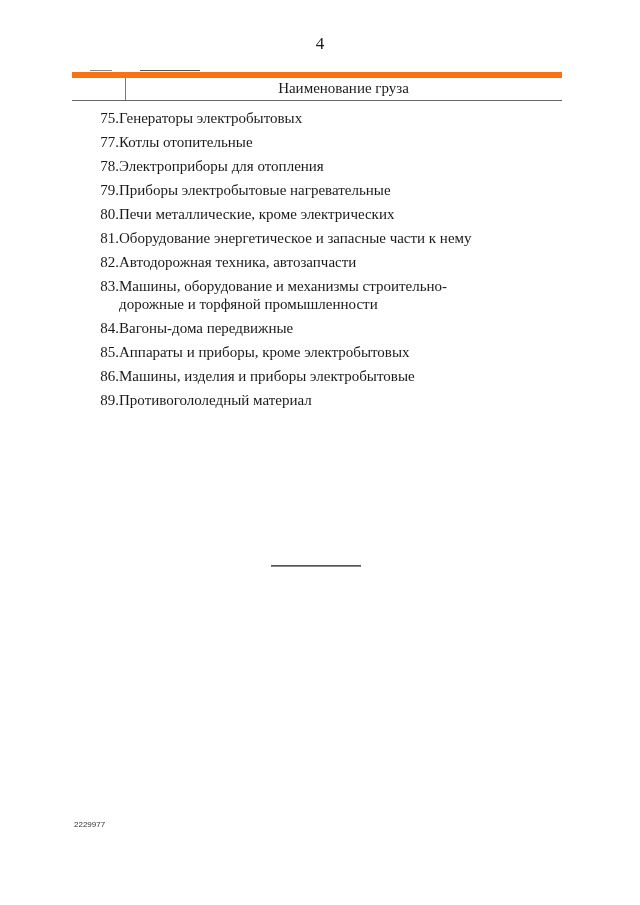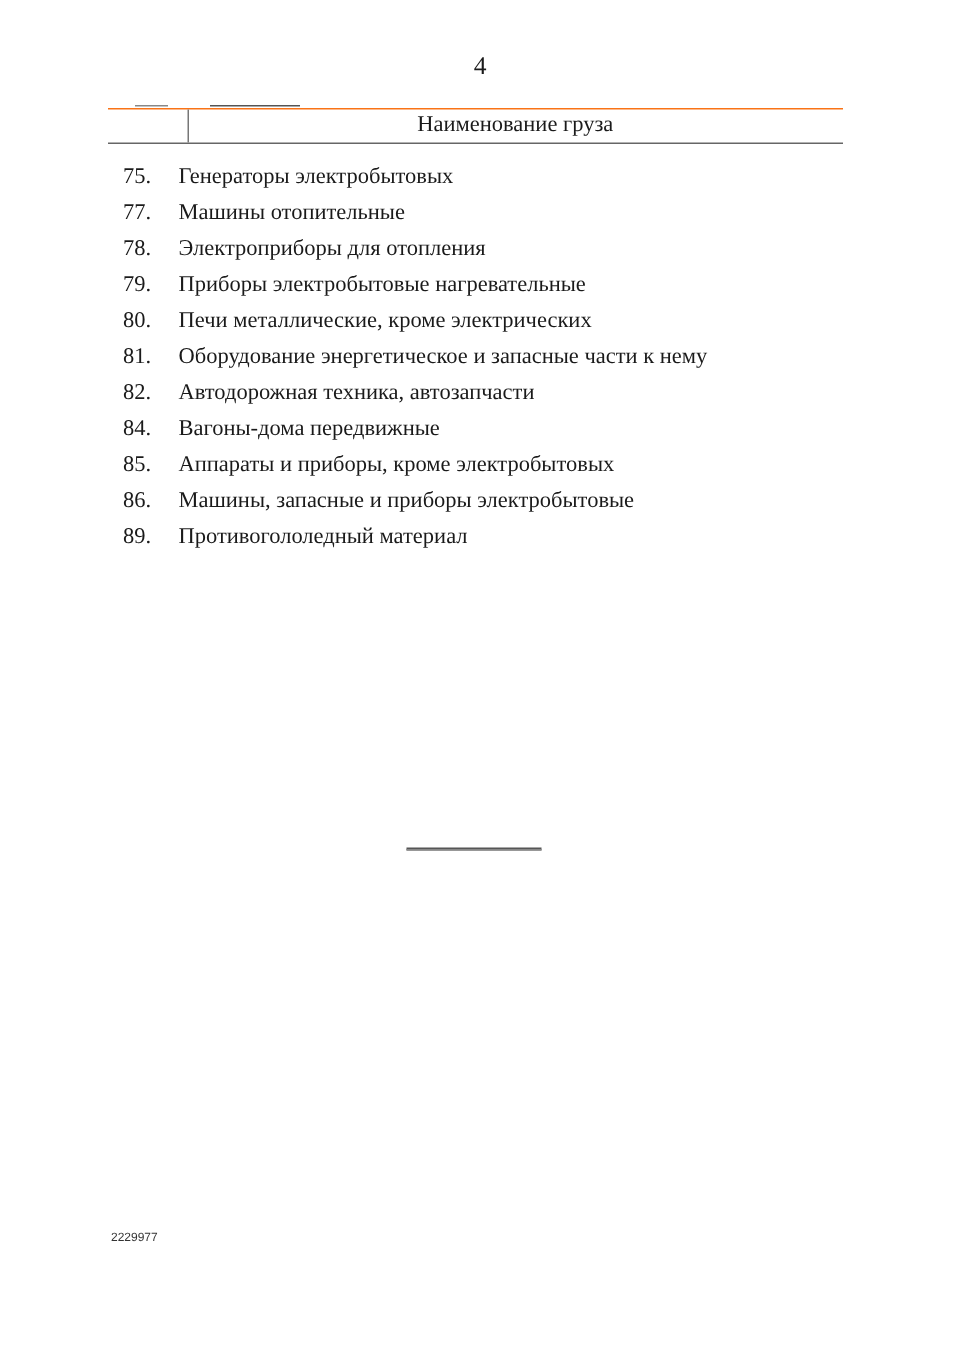--- a/index.html
+++ b/index.html
@@ -6,40 +6,40 @@
     body {
       width: 640px; height: 905px; position: relative; overflow: hidden;
       font-family: "Liberation Serif", "DejaVu Serif", serif; color: #1a1a1a;
     }
     .page-number {
       position: absolute; left: 0; width: 640px; top: 34px;
       text-align: center; font-size: 17px;
     }
     .table-header {
       position: absolute; left: 72px; top: 72px; width: 490px; height: 22px;
-      border-top: 1px solid #f97316; border-bottom: 1px solid #666;
+      border-top: 6px solid #f97316; border-bottom: 1px solid #666;
     }
     .table-header .colsep {
       position: absolute; left: 53px; top: 0; height: 22px; border-left: 1px solid #777;
     }
     .table-header .title {
       position: absolute; left: 53px; right: 0; top: 2px;
       text-align: center; font-size: 15px;
     }
     .scan-mark {
       position: absolute; top: 70px; height: 1px; background: #888;
     }
     .list {
       position: absolute; left: 82px; top: 109px; width: 470px;
       margin: 0; padding: 0; list-style: none; font-size: 15px;
     }
     .list li {
       display: flex; line-height: 18px; margin-bottom: 6px;
     }
-    .list .num { width: 37px; flex: 0 0 37px; }
+    .list .num { width: 37px; flex: 0 0 37px; text-align: right; }
     .list .text { flex: 1; }
     .closing-rule {
       position: absolute; left: 271px; top: 565px; width: 90px; height: 1px;
       background: #555; border-bottom: 1px solid #888;
     }
     .doc-code {
       position: absolute; left: 74px; top: 820px;
       font-size: 8px; font-family: "Liberation Sans", sans-serif; color: #333;
     }
   </style>
@@ -56,21 +56,21 @@
   <div class="title">Наименование груза</div>
 </div>
 
 <ul class="list">
   <li>
       <span class="num">75.</span>
       <span class="text">Генераторы электробытовых</span>
     </li>
   <li>
       <span class="num">77.</span>
-      <span class="text">Машины отопительные</span>
+      <span class="text">Котлы отопительные</span>
     </li>
   <li>
       <span class="num">78.</span>
       <span class="text">Электроприборы для отопления</span>
     </li>
   <li>
       <span class="num">79.</span>
       <span class="text">Приборы электробытовые нагревательные</span>
     </li>
   <li>
@@ -78,31 +78,35 @@
       <span class="text">Печи металлические, кроме электрических</span>
     </li>
   <li>
       <span class="num">81.</span>
       <span class="text">Оборудование энергетическое и запасные части к нему</span>
     </li>
   <li>
       <span class="num">82.</span>
       <span class="text">Автодорожная техника, автозапчасти</span>
     </li>
+  <li style="width:400px;">
+      <span class="num">83.</span>
+      <span class="text">Машины, оборудование и механизмы строительно-дорожные и торфяной промышленности</span>
+    </li>
   <li>
       <span class="num">84.</span>
       <span class="text">Вагоны-дома передвижные</span>
     </li>
   <li>
       <span class="num">85.</span>
       <span class="text">Аппараты и приборы, кроме электробытовых</span>
     </li>
   <li>
       <span class="num">86.</span>
-      <span class="text">Машины, запасные и приборы электробытовые</span>
+      <span class="text">Машины, изделия и приборы электробытовые</span>
     </li>
   <li>
       <span class="num">89.</span>
       <span class="text">Противогололедный материал</span>
     </li>
 </ul>
 
 <div class="closing-rule"></div>
 
 <div class="doc-code">2229977</div>

